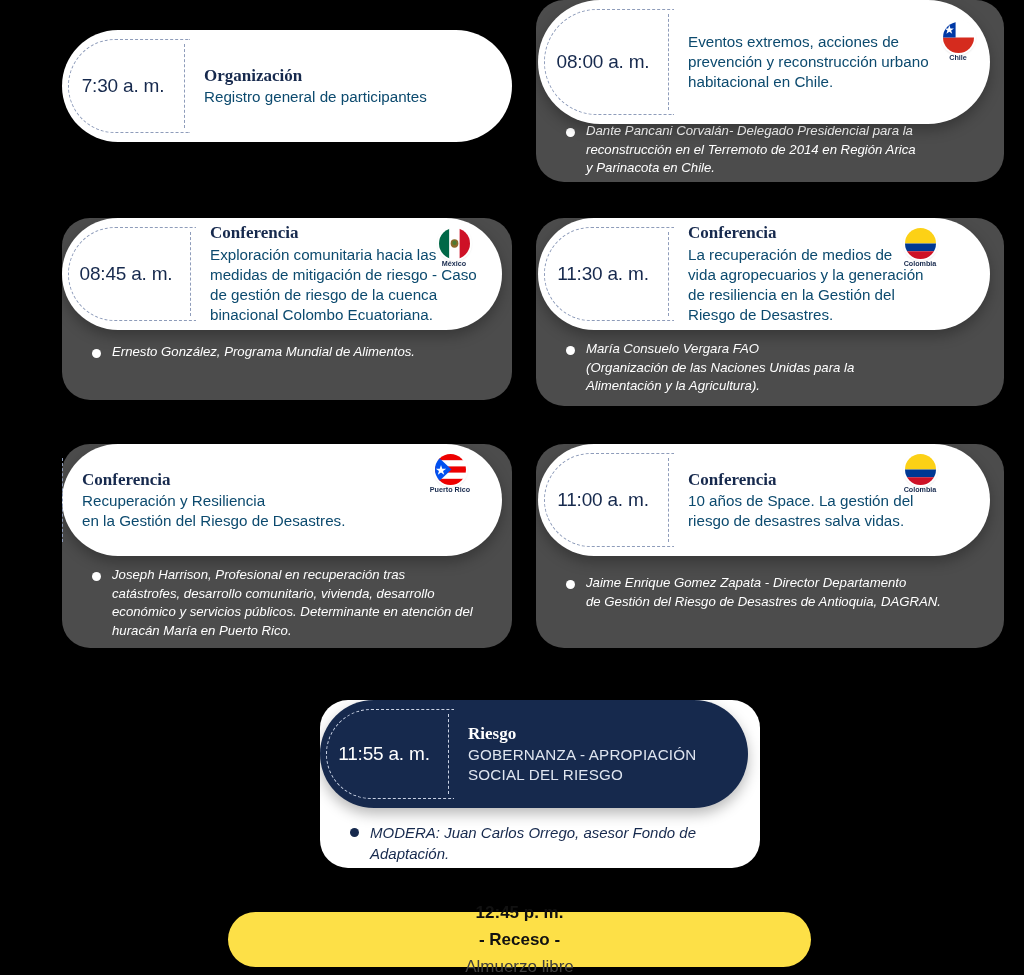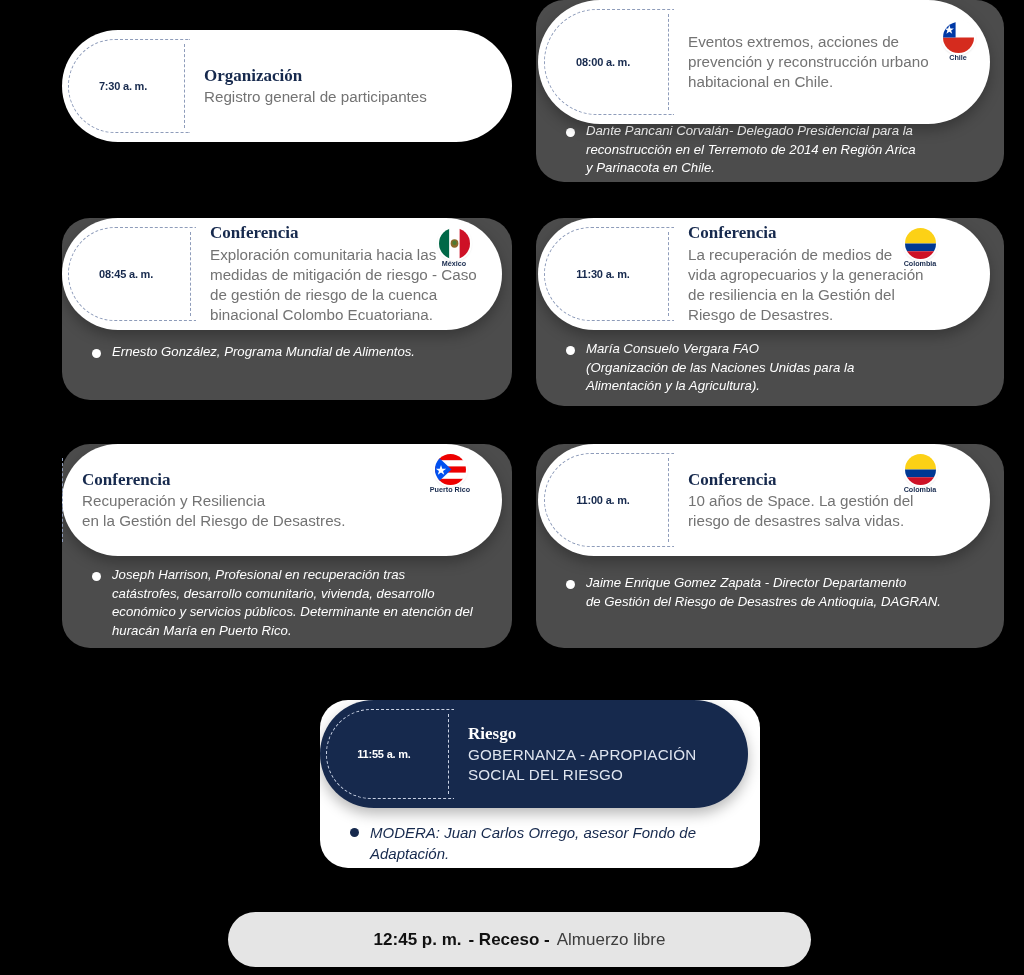--- a/index.html
+++ b/index.html
@@ -104,22 +104,22 @@
     border-right: none;
     border-top-left-radius: 999px;
     border-bottom-left-radius: 999px;
     pointer-events: none;
   }
   .time-card.navy .dash-pill { border-color: #c9d2e4; }
 
   .time-text {
     position: relative;
     color: #16294d;
-    font-weight: bold;
-    font-size: 11px;
+    font-weight: normal;
+    font-size: 19px;
     white-space: nowrap;
     letter-spacing: -0.2px;
   }
   .time-card.navy .time-text { color: #ffffff; }
 
   .divider {
     flex: 0 0 0px;
     width: 0;
     align-self: stretch;
     margin: 14px 0;
@@ -137,21 +137,21 @@
     color: #16294d;
     font-weight: bold;
     font-size: 17px;
     line-height: 1.25;
     margin-bottom: 1px;
     font-family: Liberation Serif, serif;
   }
   .time-card.navy .kicker { color: #ffffff; }
 
   .desc {
-    color: #737373;
+    color: #0c4a6e;
     font-size: 15.2px;
     line-height: 1.33;
     white-space: pre-line;
   }
   .time-card.navy .desc { color: #dfe5f0; letter-spacing: 0.2px; }
 
   
   .flag-badge {
     position: absolute;
     width: 40px;
@@ -175,27 +175,28 @@
     font-weight: bold;
     color: #16294d;
     text-align: center;
     line-height: 1.1;
     white-space: nowrap;
   }
 
   
   .footer-bar {
     position: absolute;
-    background: #e5e5e5;
+    background: #fde047;
     border-radius: 999px;
     display: flex;
     align-items: center;
     justify-content: center;
     gap: 7px;
     box-shadow: 0 5px 12px rgba(0,0,0,0.3);
+    flex-direction: column;
   }
   .footer-time { color: #111111; font-weight: bold; font-size: 17px; }
   .footer-sep  { color: #111111; font-weight: bold; font-size: 17px; }
   .footer-note { color: #3d3d3d; font-size: 17px; }
 </style>
 </head>
 <body>
 
 <div id="stage">
     <div class="agenda-item" style="left: 62px; top: 30px; width: 450px; height: 131px;">

